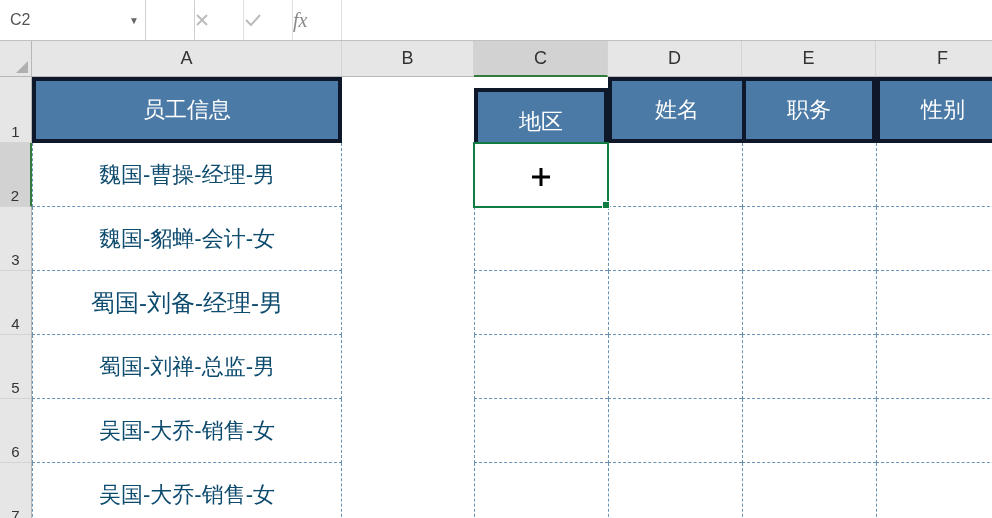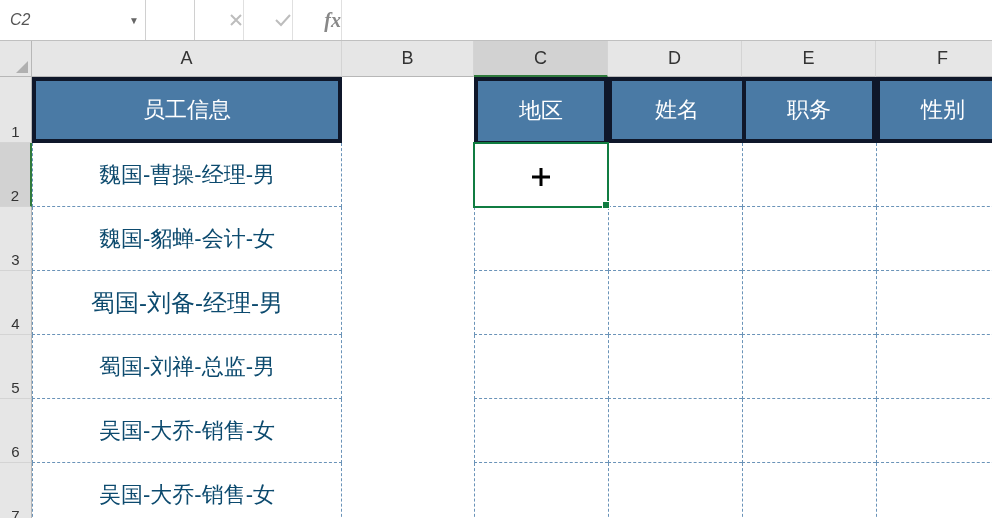--- a/index.html
+++ b/index.html
@@ -20,21 +20,20 @@
     height: 40px;
     border-bottom: 1px solid #c0c0c0;
     background: #ffffff;
   }
   .name-box-wrap {
     display: flex;
     align-items: center;
     width: 145px;
     border-right: 1px solid #d0d0d0;
     position: relative;
-    font-style: italic;
   }
   .name-box {
     flex: 1;
     padding-left: 10px;
     font-size: 16px;
     color: #555;
   }
   .name-box-dd {
     width: 22px;
     display: flex;
@@ -44,25 +43,24 @@
     font-size: 10px;
   }
   .fb-sep {
     width: 48px;
     border-right: 1px solid #d0d0d0;
   }
   .fb-btn {
     width: 48px;
     display: flex;
     align-items: center;
-    justify-content: flex-end;
+    justify-content: flex-start;
     border-right: 1px solid #e0e0e0;
     color: #bdbdbd;
     font-size: 18px;
-    font-weight: bold;
   }
   .fb-btn.fx {
     font-style: italic;
     font-family: "Times New Roman", serif;
     color: #888;
     font-size: 20px;
   }
   .formula-input {
     flex: 1;
     padding-left: 8px;
@@ -249,21 +247,21 @@
     </div>
 
   <div class="grid" id="grid">
       <div class="cell hdr-blue" style="left: 0px; top: 0px; width: 310px; height: 66px;">员工信息</div>
       <div class="cell data-a dash-lr dash-b" style="left: 0px; top: 66px; width: 310px; height: 64px; font-size: 22px;">魏国-曹操-经理-男</div>
       <div class="cell data-a dash-lr dash-b" style="left: 0px; top: 130px; width: 310px; height: 64px; font-size: 22px;">魏国-貂蝉-会计-女</div>
       <div class="cell data-a dash-lr dash-b" style="left: 0px; top: 194px; width: 310px; height: 64px; font-size: 24px;">蜀国-刘备-经理-男</div>
       <div class="cell data-a dash-lr dash-b" style="left: 0px; top: 258px; width: 310px; height: 64px; font-size: 22px;">蜀国-刘禅-总监-男</div>
       <div class="cell data-a dash-lr dash-b" style="left: 0px; top: 322px; width: 310px; height: 64px; font-size: 22px;">吴国-大乔-销售-女</div>
       <div class="cell data-a dash-lr dash-b" style="left: 0px; top: 386px; width: 310px; height: 64px; font-size: 22px;">吴国-大乔-销售-女</div>
-      <div class="cell hdr-blue" style="left: 442px; top: 0px; width: 134px; height: 68px;">地区</div>
+      <div class="cell hdr-blue" style="left: 442px; top: 11px; width: 134px; height: 68px;">地区</div>
       <div class="cell hdr-blue" style="left: 576px; top: 0px; width: 138px; height: 66px;">姓名</div>
       <div class="cell hdr-blue" style="left: 710px; top: 0px; width: 134px; height: 66px;">职务</div>
       <div class="cell hdr-blue" style="left: 844px; top: 0px; width: 134px; height: 66px;">性别</div>
       <div class="cell data-a dash-b dash-l" style="left: 442px; top: 66px; width: 134px; height: 64px;"></div>
       <div class="cell data-a dash-b dash-l" style="left: 442px; top: 130px; width: 134px; height: 64px;"></div>
       <div class="cell data-a dash-b dash-l" style="left: 442px; top: 194px; width: 134px; height: 64px;"></div>
       <div class="cell data-a dash-b dash-l" style="left: 442px; top: 258px; width: 134px; height: 64px;"></div>
       <div class="cell data-a dash-b dash-l" style="left: 442px; top: 322px; width: 134px; height: 64px;"></div>
       <div class="cell data-a dash-b dash-l" style="left: 442px; top: 386px; width: 134px; height: 64px;"></div>
       <div class="cell data-a dash-b dash-l" style="left: 576px; top: 66px; width: 134px; height: 64px;"></div>

